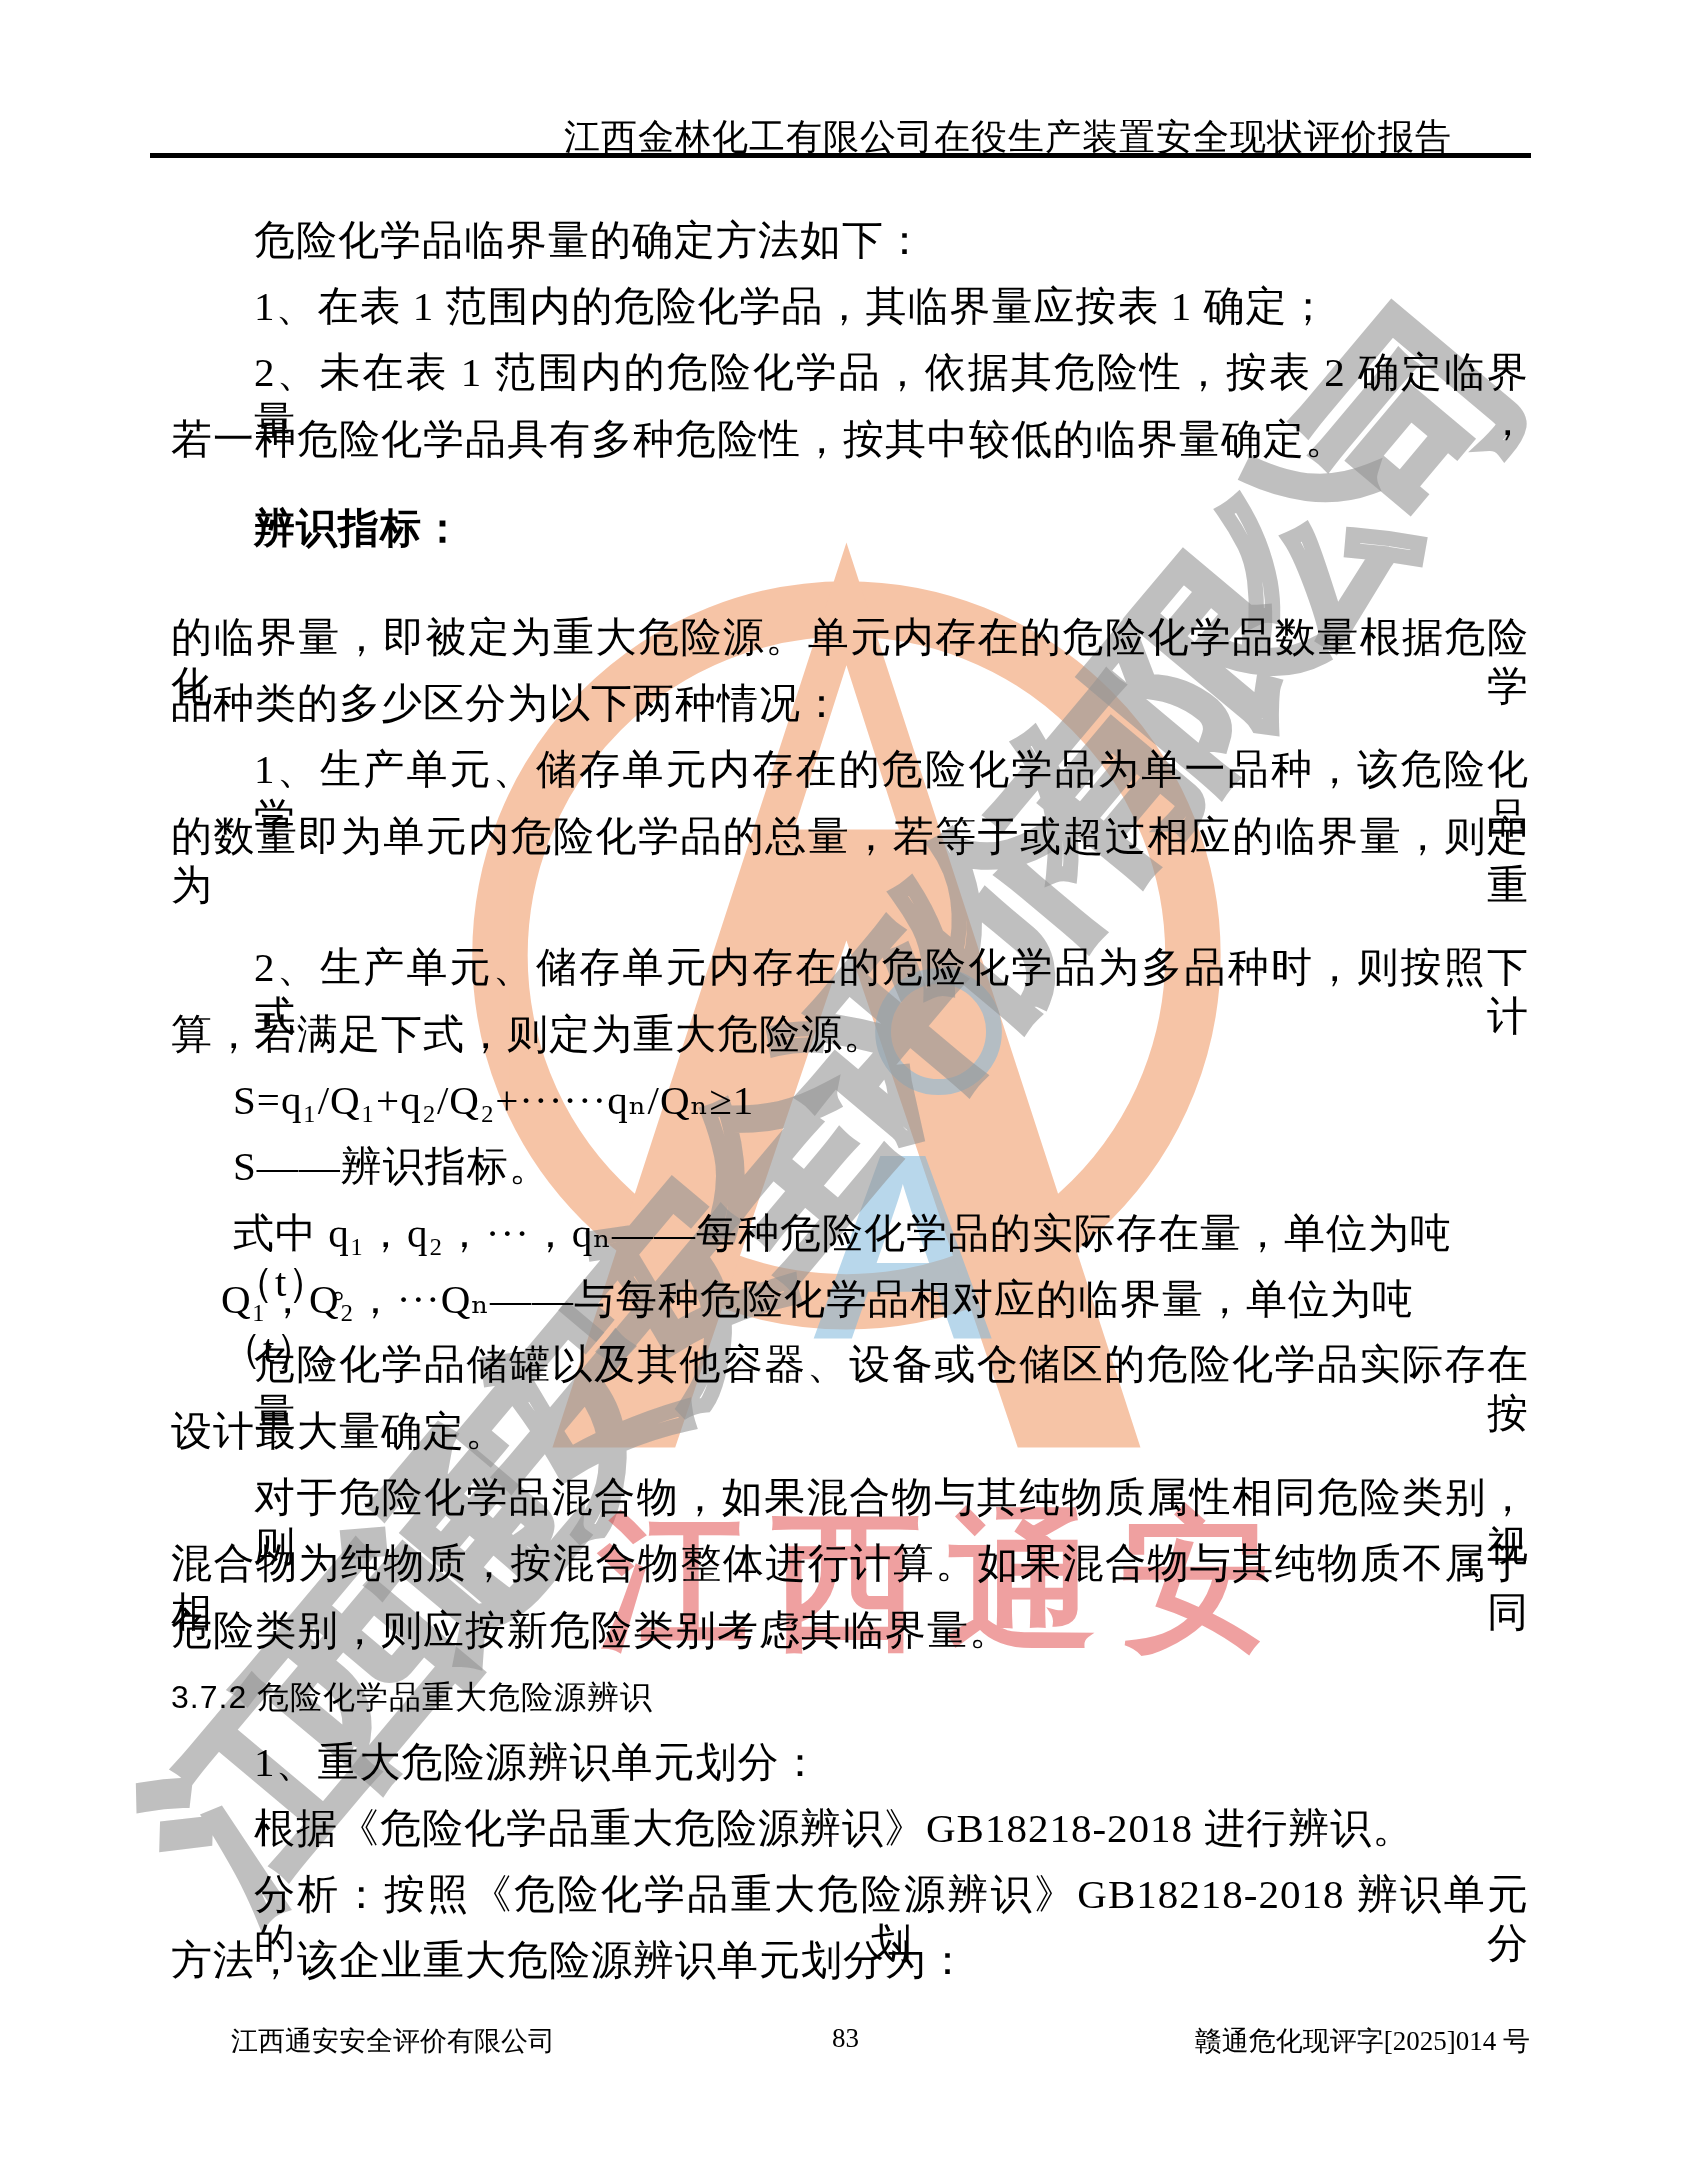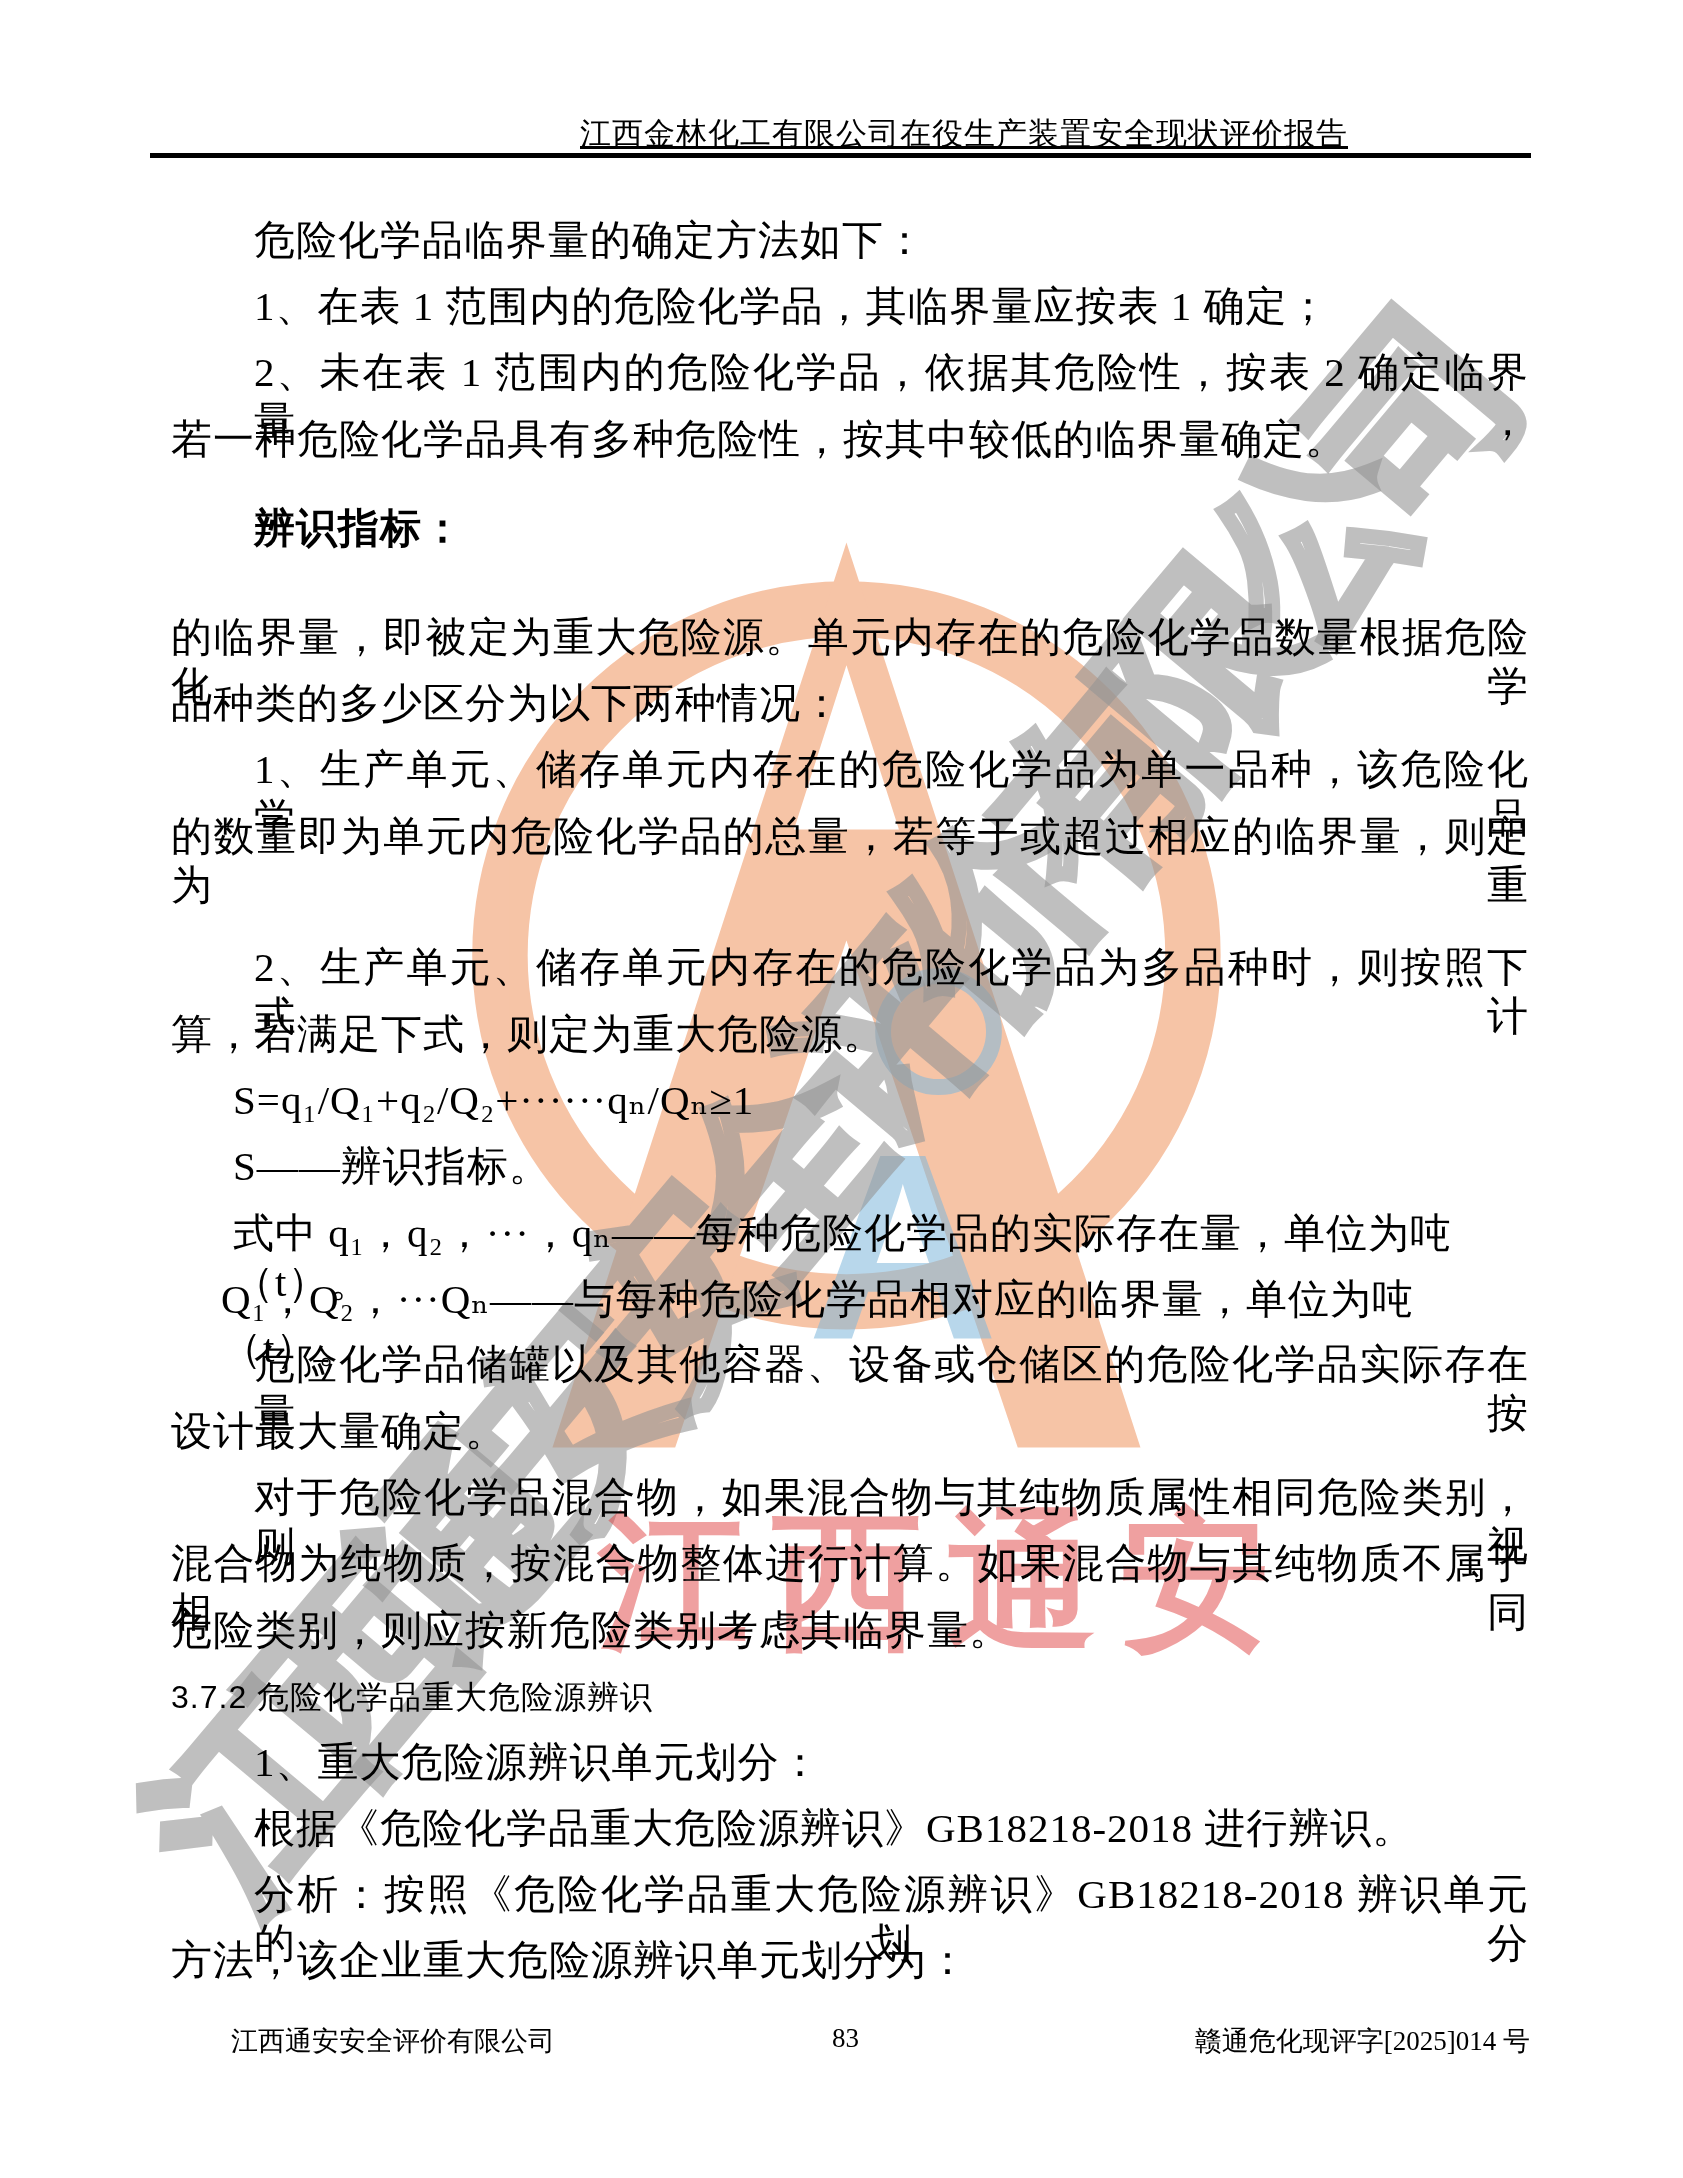--- a/index.html
+++ b/index.html
@@ -31,22 +31,22 @@
     white-space:nowrap;
     font-family:"Liberation Sans","DejaVu Sans",sans-serif;
     font-weight:bold;
     font-size:150px;
     letter-spacing:24px;
     color:rgba(223,66,66,0.50);
   }
   
   .content{position:absolute;inset:0;z-index:1;}
   .doc-header-title{
-    position:absolute;left:580px;top:113px;
-    font-size:31px;letter-spacing:1px;white-space:nowrap;text-decoration:underline;
+    position:absolute;left:564px;top:113px;
+    font-size:36px;letter-spacing:1px;white-space:nowrap;
   }
   .header-rule{
     position:absolute;left:150px;top:153px;
     width:1381px;height:5px;background:#000;
   }
   .body-lines{position:absolute;left:0;top:0;width:1683px;height:2178px;}
   .line{
     position:absolute;left:171px;width:1358px;
     font-size:41px;line-height:1.2;
     letter-spacing:1px;

